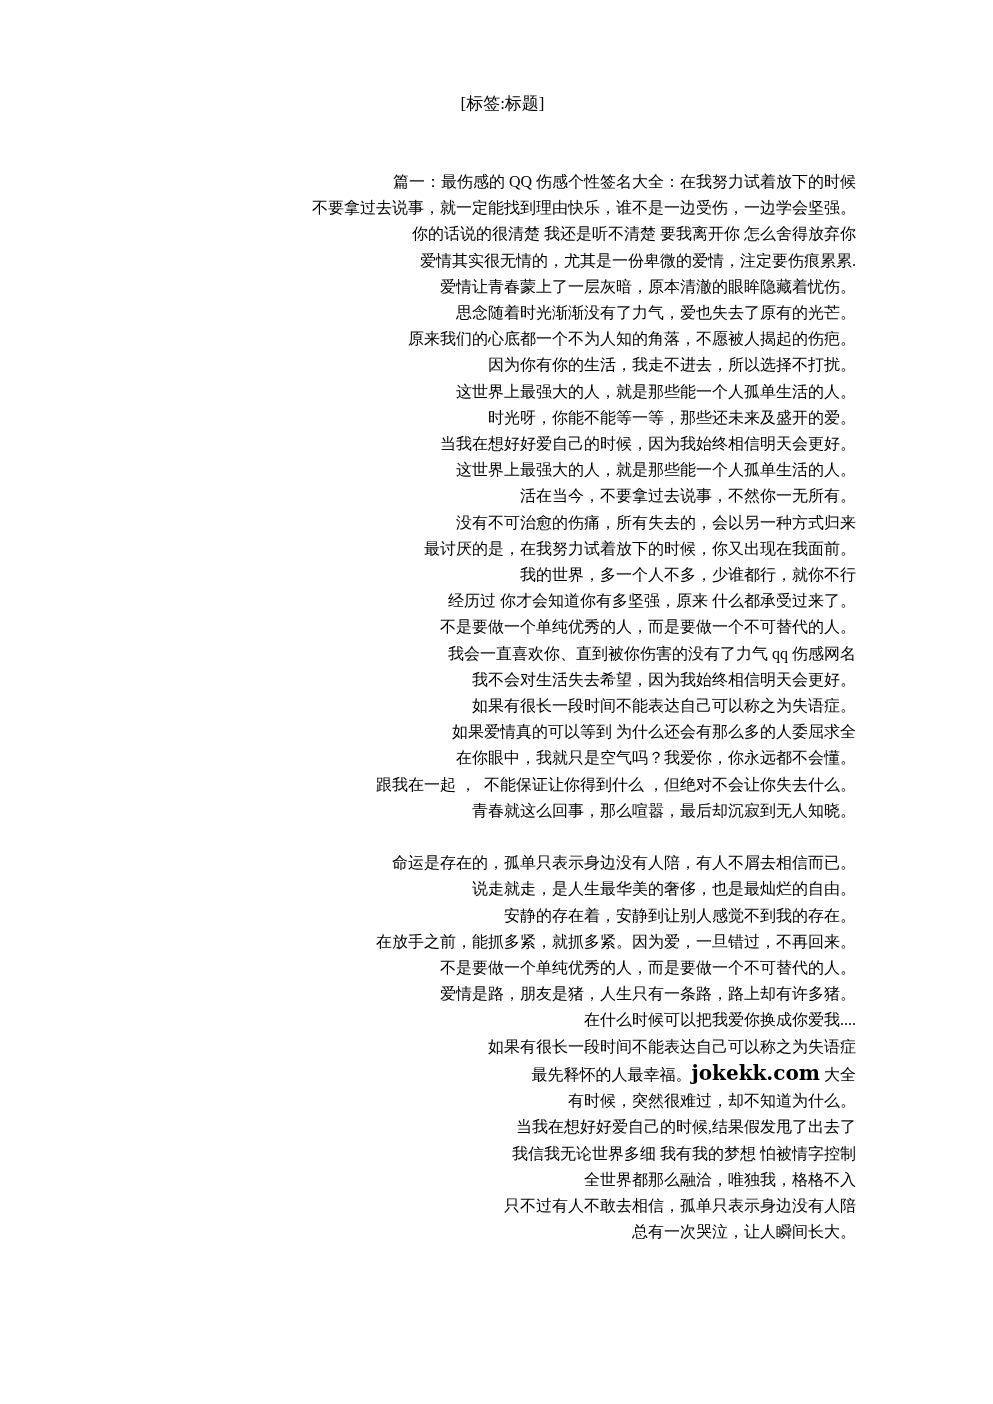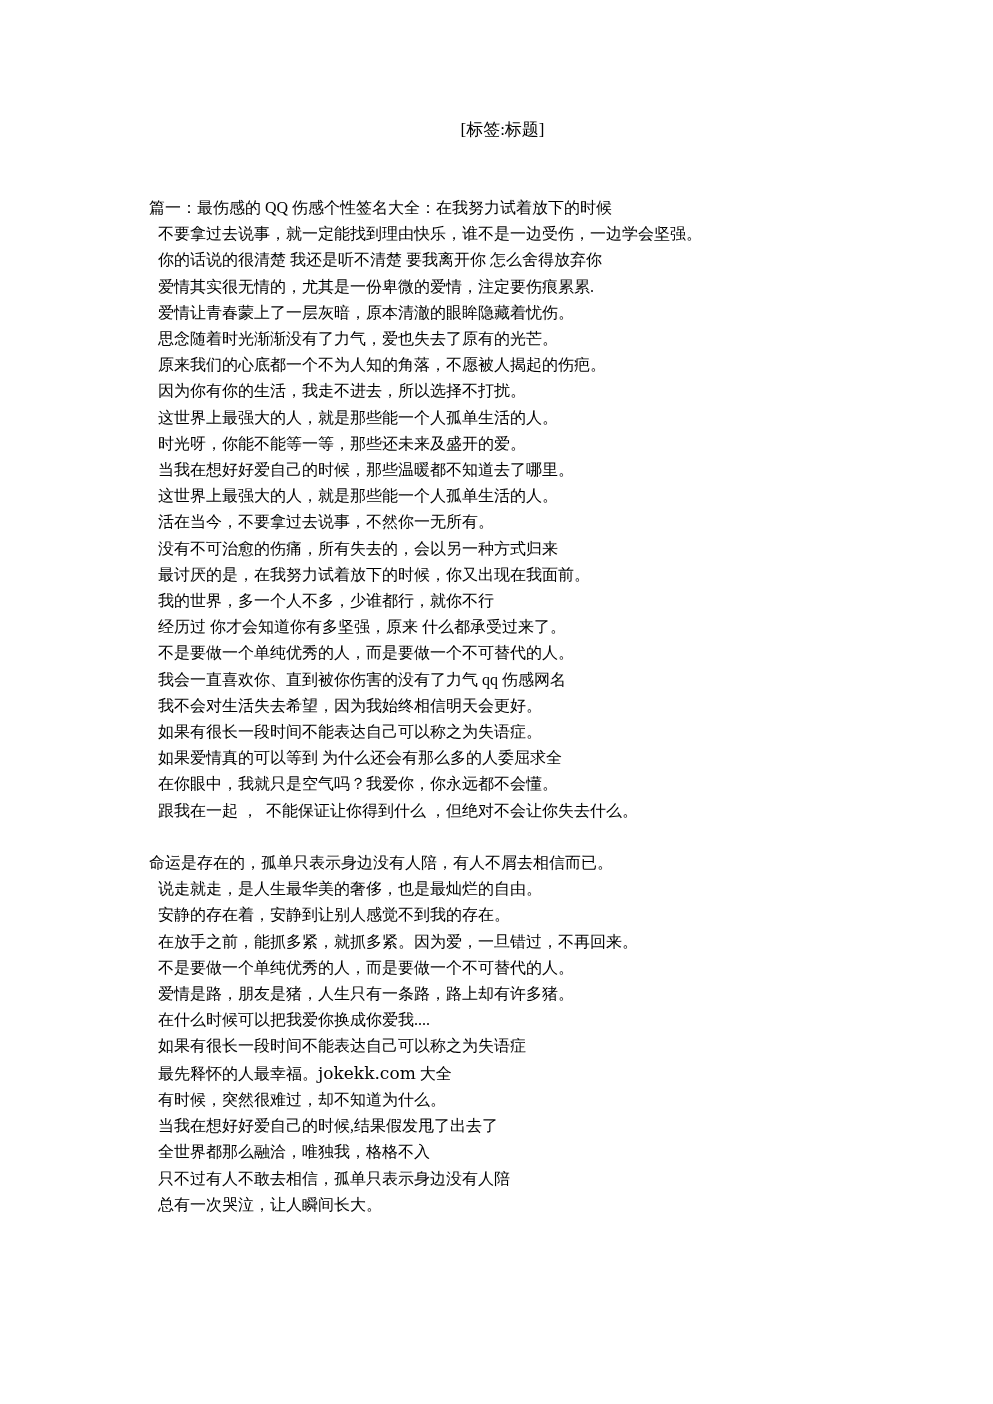--- a/index.html
+++ b/index.html
@@ -8,94 +8,97 @@
     background: #ffffff;
   }
   .page {
     position: relative;
     width: 993px;
     height: 1404px;
     background: #ffffff;
     color: #000000;
     font-family: "Liberation Serif", "DejaVu Serif", serif;
     box-sizing: border-box;
-    padding: 117px 137px 0 149px;
+    padding: 91px 137px 0 149px;
     overflow: hidden;
   }
   .doc-title {
     font-size: 17px;
     line-height: 26px;
     text-align: center;
     margin: 0 0 52px 0;
     white-space: pre-wrap;
   }
   .line {
     font-size: 16px;
     line-height: 26.2px;
     margin: 0;
     white-space: pre-wrap;
+    text-align: right;
   }
   .indent {
     padding-left: 9px;
   }
   .spacer {
     height: 26.2px;
   }
   .brand {
     font-family: "DejaVu Serif", "Liberation Serif", serif;
-    font-weight: normal;
-    font-size: 17px;
+    font-weight: bold;
+    font-size: 20px;
   }
 </style>
 </head>
 <body>
 
 <div class="page">
 
   <div class="doc-title">[标签:标题]</div>
 
   <div>
     <p class="line">篇一：最伤感的 QQ 伤感个性签名大全：在我努力试着放下的时候</p>
     <p class="line indent">不要拿过去说事，就一定能找到理由快乐，谁不是一边受伤，一边学会坚强。</p>
     <p class="line indent">你的话说的很清楚 我还是听不清楚 要我离开你 怎么舍得放弃你</p>
     <p class="line indent">爱情其实很无情的，尤其是一份卑微的爱情，注定要伤痕累累.</p>
     <p class="line indent">爱情让青春蒙上了一层灰暗，原本清澈的眼眸隐藏着忧伤。</p>
     <p class="line indent">思念随着时光渐渐没有了力气，爱也失去了原有的光芒。</p>
     <p class="line indent">原来我们的心底都一个不为人知的角落，不愿被人揭起的伤疤。</p>
     <p class="line indent">因为你有你的生活，我走不进去，所以选择不打扰。</p>
     <p class="line indent">这世界上最强大的人，就是那些能一个人孤单生活的人。</p>
     <p class="line indent">时光呀，你能不能等一等，那些还未来及盛开的爱。</p>
-    <p class="line indent">当我在想好好爱自己的时候，那些温暖都不知道去了哪里。</p>
+    <p class="line indent">当我在想好好爱自己的时候，因为我始终相信明天会更好。</p>
     <p class="line indent">这世界上最强大的人，就是那些能一个人孤单生活的人。</p>
     <p class="line indent">活在当今，不要拿过去说事，不然你一无所有。</p>
     <p class="line indent">没有不可治愈的伤痛，所有失去的，会以另一种方式归来</p>
     <p class="line indent">最讨厌的是，在我努力试着放下的时候，你又出现在我面前。</p>
     <p class="line indent">我的世界，多一个人不多，少谁都行，就你不行</p>
     <p class="line indent">经历过 你才会知道你有多坚强，原来 什么都承受过来了。</p>
     <p class="line indent">不是要做一个单纯优秀的人，而是要做一个不可替代的人。</p>
     <p class="line indent">我会一直喜欢你、直到被你伤害的没有了力气 qq 伤感网名</p>
     <p class="line indent">我不会对生活失去希望，因为我始终相信明天会更好。</p>
     <p class="line indent">如果有很长一段时间不能表达自己可以称之为失语症。</p>
     <p class="line indent">如果爱情真的可以等到 为什么还会有那么多的人委屈求全</p>
     <p class="line indent">在你眼中，我就只是空气吗？我爱你，你永远都不会懂。</p>
     <p class="line indent">跟我在一起 ，  不能保证让你得到什么 ，但绝对不会让你失去什么。</p>
+    <p class="line indent">青春就这么回事，那么喧嚣，最后却沉寂到无人知晓。</p>
   </div>
 
   <div class="spacer"></div>
 
   <div>
     <p class="line">命运是存在的，孤单只表示身边没有人陪，有人不屑去相信而已。</p>
     <p class="line indent">说走就走，是人生最华美的奢侈，也是最灿烂的自由。</p>
     <p class="line indent">安静的存在着，安静到让别人感觉不到我的存在。</p>
     <p class="line indent">在放手之前，能抓多紧，就抓多紧。因为爱，一旦错过，不再回来。</p>
     <p class="line indent">不是要做一个单纯优秀的人，而是要做一个不可替代的人。</p>
     <p class="line indent">爱情是路，朋友是猪，人生只有一条路，路上却有许多猪。</p>
     <p class="line indent">在什么时候可以把我爱你换成你爱我....</p>
     <p class="line indent">如果有很长一段时间不能表达自己可以称之为失语症</p>
     <p class="line indent"><span>最先释怀的人最幸福。</span><span class="brand">jokekk.com</span><span> 大全</span></p>
     <p class="line indent">有时候，突然很难过，却不知道为什么。</p>
     <p class="line indent">当我在想好好爱自己的时候,结果假发甩了出去了</p>
+    <p class="line indent">我信我无论世界多细 我有我的梦想 怕被情字控制</p>
     <p class="line indent">全世界都那么融洽，唯独我，格格不入</p>
     <p class="line indent">只不过有人不敢去相信，孤单只表示身边没有人陪</p>
     <p class="line indent">总有一次哭泣，让人瞬间长大。</p>
   </div>
 
 </div>
 
 </body></html>

